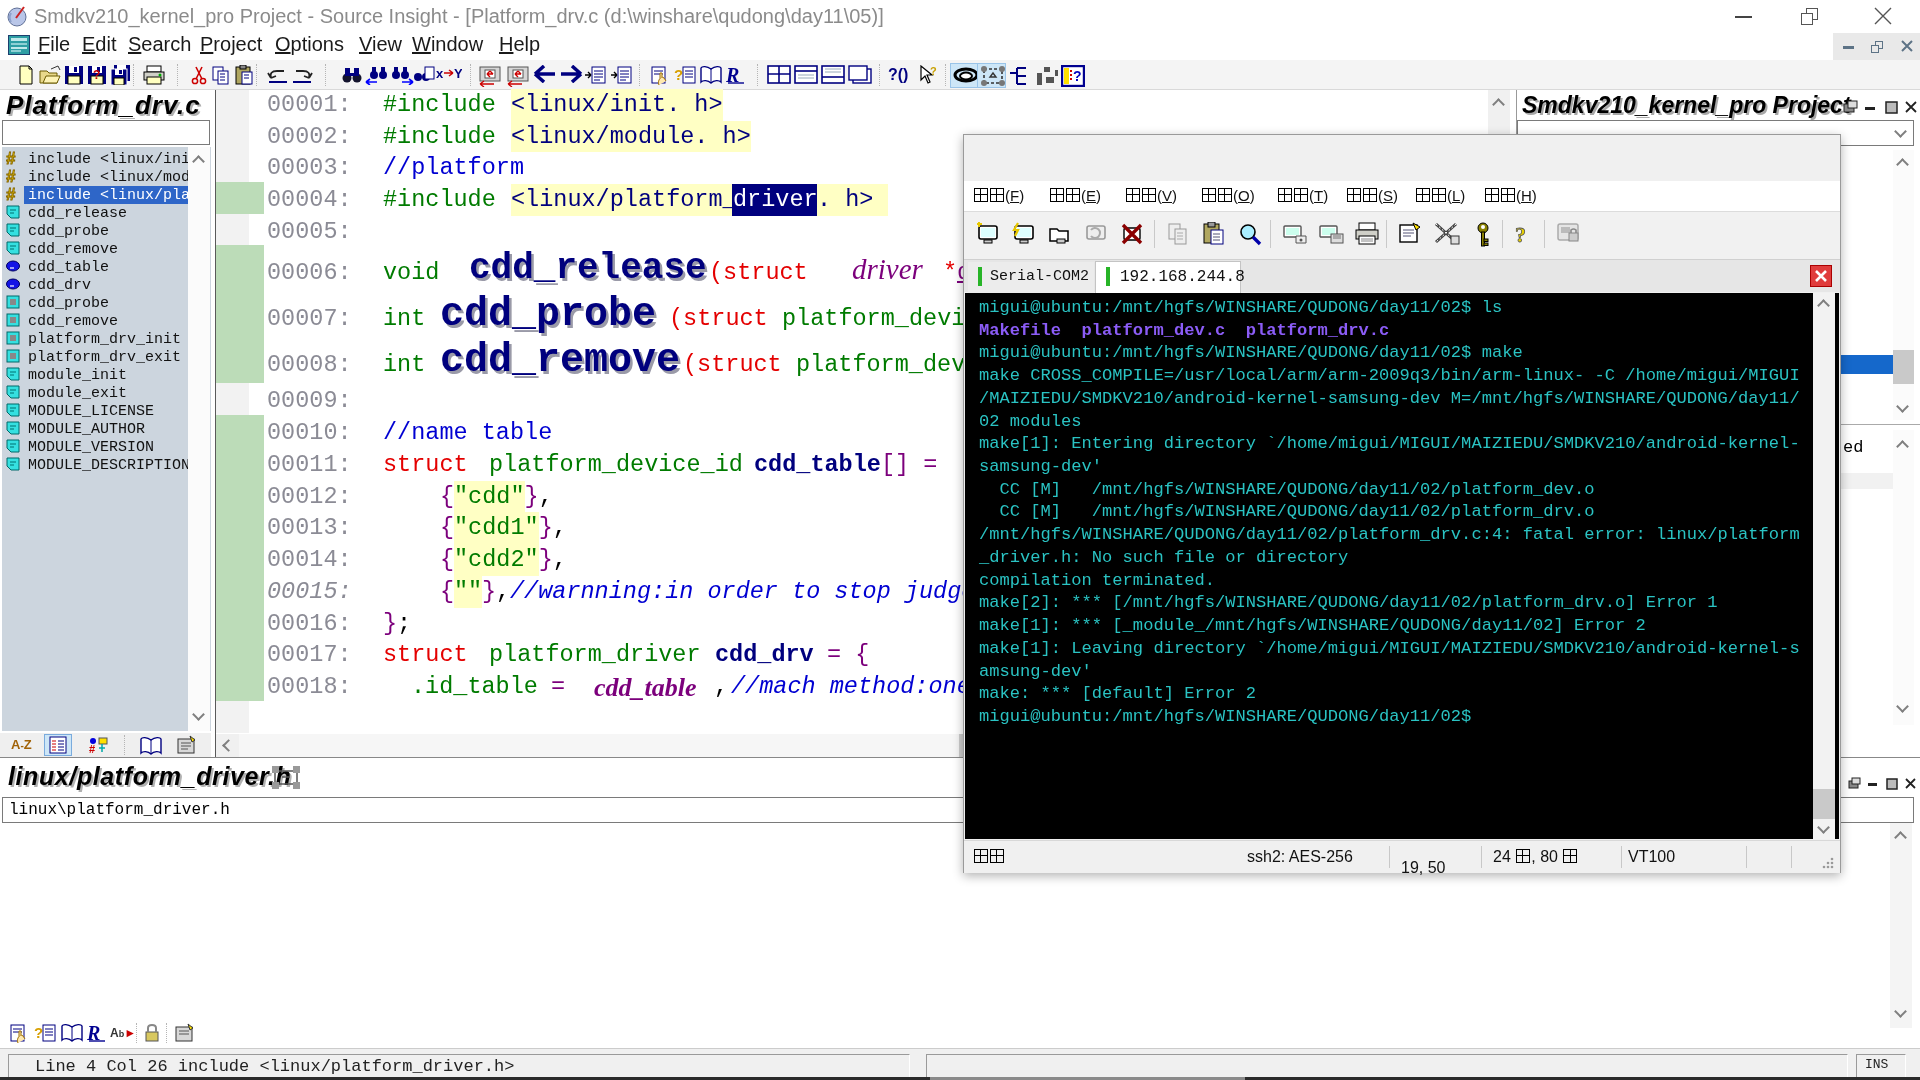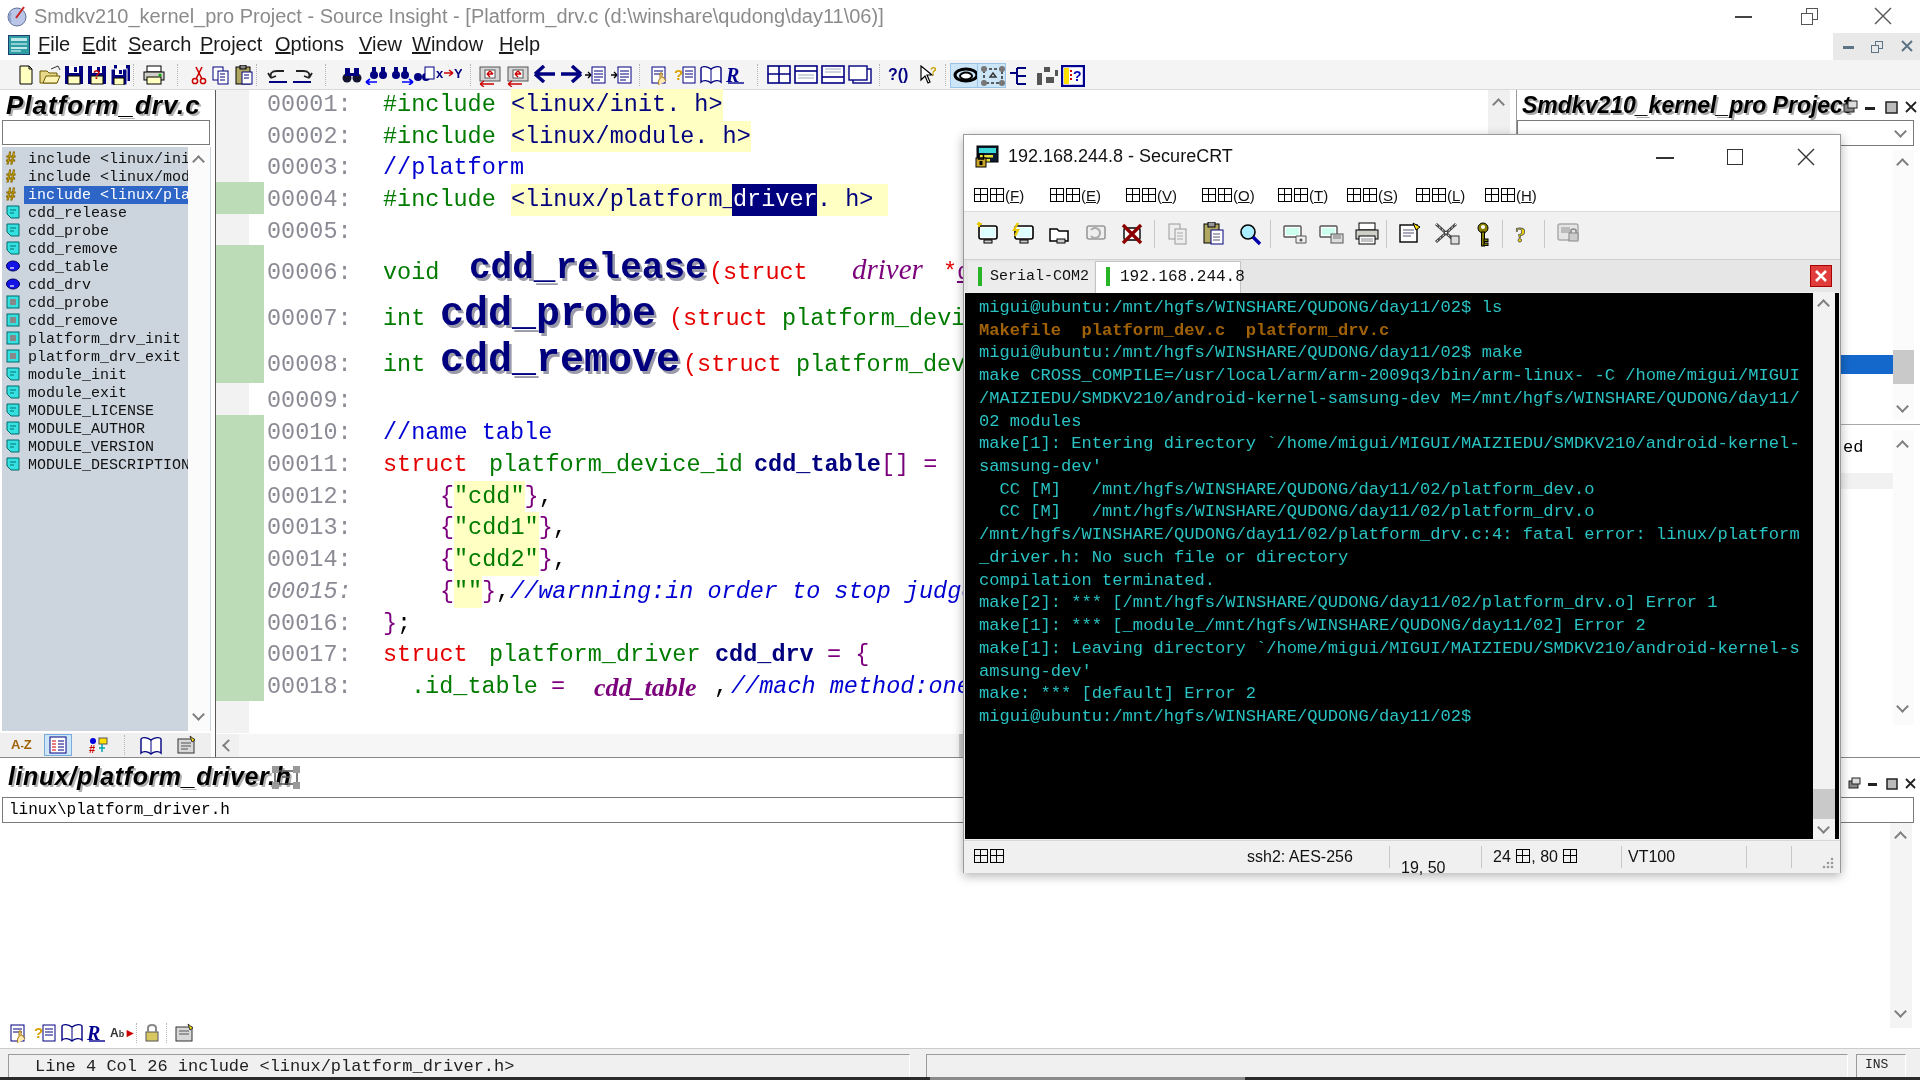--- a/index.html
+++ b/index.html
@@ -13,31 +13,31 @@
 .chev.up{border-left-width:2px;border-top-width:2px;transform:rotate(45deg)}
 .chev.dn{border-right-width:2px;border-bottom-width:2px;transform:rotate(45deg)}
 .chev.lf{border-left-width:2px;border-bottom-width:2px;transform:rotate(45deg)}
 .sb{background:#f0f0f0}
 .code{font-family:"Liberation Mono",monospace;font-size:23.5px;white-space:pre;color:#000;line-height:31.7px}
 .g{color:#007b00}.rd{color:#e40000}.nv{color:#00007e}.pu{color:#7c007c}.cm{color:#0000d2;font-style:italic}.cmu{color:#0000d2}.ye{background:#ffffc4}
 .bignv{font-family:"Liberation Mono",monospace;font-weight:bold;color:#00007e;text-shadow:2.5px 2.5px 0 #9a9aa8}
 .lnum{color:#8b8b95}
 .mono15{font-family:"Liberation Mono",monospace;font-size:15px}
 .term{font-family:"Liberation Mono",monospace;font-size:17.1px;line-height:22.72px;color:#2ac3c3;white-space:pre}
-.salmon{color:#a16207;font-weight:bold}
+.salmon{color:#8b5cf6;font-weight:bold}
 </style></head>
 <body>
 
 <div class="abs" style="left:0;top:0;width:1920px;height:33px;background:#fff">
   <svg class="abs" style="left:7px;top:6px" width="21" height="21" viewBox="0 0 21 21">
       <circle cx="10" cy="11" r="9" fill="#b9c6e8" stroke="#5f6f96" stroke-width="1"></circle>
       <path d="M4 16 A9 9 0 0 1 4 7" fill="none" stroke="#8ea2cc" stroke-width="2"></path>
       <line x1="9" y1="12" x2="17" y2="1" stroke="#c22" stroke-width="2"></line>
     </svg>
-  <span class="abs" style="left:34px;top:5px;font-size:20px;color:#8b8b8b">Smdkv210_kernel_pro Project - Source Insight - [Platform_drv.c (d:\winshare\qudong\day11\06)]</span>
+  <span class="abs" style="left:34px;top:5px;font-size:20px;color:#8b8b8b">Smdkv210_kernel_pro Project - Source Insight - [Platform_drv.c (d:\winshare\qudong\day11\05)]</span>
   <div class="abs" style="left:1735px;top:16px;width:17px;height:2px;background:#444"></div>
   <div class="abs" style="left:1806px;top:8px;width:12px;height:12px;border:1.5px solid #555"></div>
   <div class="abs" style="left:1801px;top:13px;width:12px;height:12px;border:1.5px solid #555;background:#fff"></div>
   <svg class="abs" style="left:1874px;top:7px" width="18" height="18">
       <path d="M1 1 L17 17 M17 1 L1 17" stroke="#555" stroke-width="1.4"></path>
     </svg>
 </div>
 
 <div class="abs" style="left:0;top:33px;width:1920px;height:27px;background:#fff;font-size:20px;color:#1a1a1a">
   <svg class="abs" style="left:8px;top:2px" width="22" height="20">
@@ -497,37 +497,20 @@
   <div class="abs" style="left:926px;top:5px;width:922px;height:24px;border:1px solid;border-color:#9a9a9a #fff #fff #9a9a9a;background:#f0f0f0"></div>
   <div class="abs" style="left:1856px;top:5px;width:50px;height:24px;border:1px solid;border-color:#9a9a9a #fff #fff #9a9a9a;background:#f0f0f0">
     <span class="mono15 abs" style="left:8px;top:2px;font-size:13px;color:#222">INS</span>
   </div>
 </div>
 <div class="abs" style="left:0;top:1077px;width:1920px;height:3px;background:#2b2b2b"></div>
 <div class="abs" style="left:930px;top:1077px;width:315px;height:3px;background:#8a8a8a"></div>
 
 <div class="abs" style="left:963px;top:134px;width:878px;height:739px;background:#f0f0f0;border:1px solid #9a9a9a;box-shadow:0 3px 10px rgba(0,0,0,.3);z-index:100">
 
-  <div class="abs" style="left:0;top:0;width:876px;height:46px;background:#fff">
-    <svg class="abs" style="left:11px;top:10px" width="25" height="25" viewBox="0 0 25 25">
-        <rect x="2" y="1" width="21" height="16" fill="#0c1a2e" stroke="#000"></rect>
-        <rect x="4" y="3" width="17" height="5" fill="#3fd8d8"></rect>
-        <rect x="5" y="10" width="13" height="2.5" fill="#e8e13a"></rect>
-        <rect x="5" y="14" width="10" height="2.5" fill="#e8e13a"></rect>
-        <rect x="1" y="13" width="10" height="9" fill="#caa52a" stroke="#000"></rect>
-        <rect x="3.5" y="9" width="5" height="5" fill="none" stroke="#000" stroke-width="1.5"></rect>
-        <rect x="4.5" y="16" width="3" height="4" fill="#000"></rect>
-      </svg>
-    <span class="abs" style="left:44px;top:11px;font-size:18px;color:#111">192.168.244.8 - SecureCRT</span>
-    <div class="abs" style="left:692px;top:22px;width:18px;height:1.6px;background:#333"></div>
-    <div class="abs" style="left:763px;top:14px;width:16px;height:16px;border:1.6px solid #333"></div>
-    <svg class="abs" style="left:833px;top:13px" width="18" height="18">
-        <path d="M1 1 L17 17 M17 1 L1 17" stroke="#333" stroke-width="1.4"></path>
-      </svg>
-  </div>
 
   <div class="abs" id="crtmenu" style="left:0;top:46px;width:876px;height:30px;background:#fff;font-size:15px;color:#111">
       <span class="abs" style="left:9px;top:6px"><i class="cj"></i><i class="cj"></i>(<u>F</u>)</span>
       <span class="abs" style="left:85px;top:6px"><i class="cj"></i><i class="cj"></i>(<u>E</u>)</span>
       <span class="abs" style="left:161px;top:6px"><i class="cj"></i><i class="cj"></i>(<u>V</u>)</span>
       <span class="abs" style="left:237px;top:6px"><i class="cj"></i><i class="cj"></i>(<u>O</u>)</span>
       <span class="abs" style="left:313px;top:6px"><i class="cj"></i><i class="cj"></i>(<u>T</u>)</span>
       <span class="abs" style="left:382px;top:6px"><i class="cj"></i><i class="cj"></i>(<u>S</u>)</span>
       <span class="abs" style="left:451px;top:6px"><i class="cj"></i><i class="cj"></i>(<u>L</u>)</span>
       <span class="abs" style="left:520px;top:6px"><i class="cj"></i><i class="cj"></i>(<u>H</u>)</span>

